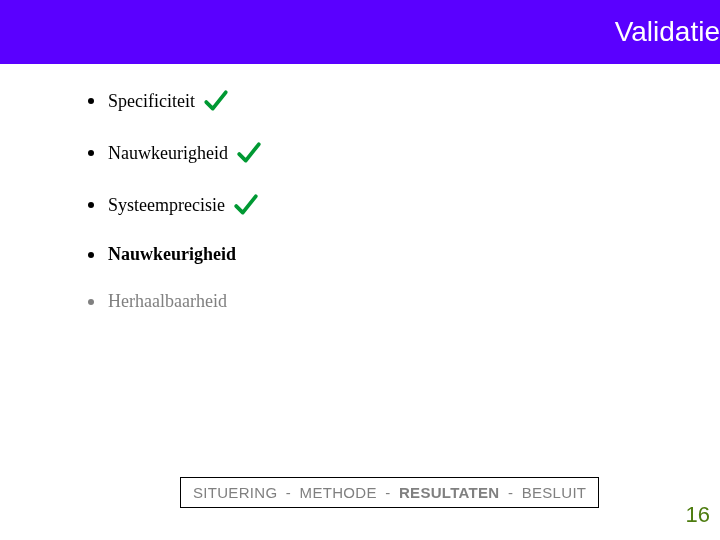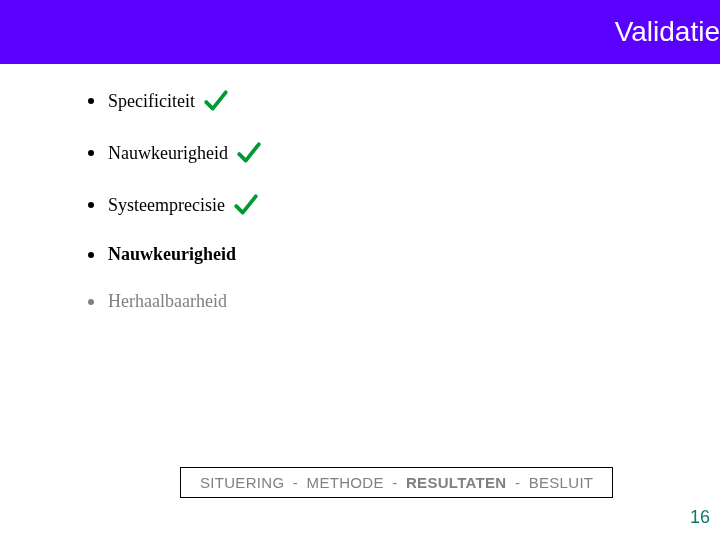--- a/index.html
+++ b/index.html
@@ -50,36 +50,36 @@
   .item.bold .label { font-weight: 700; }
   .check {
     display: inline-flex;
     align-items: center;
     justify-content: center;
   }
   .check svg { width: 26px; height: 26px; }
   .breadcrumb-box {
     position: absolute;
     left: 180px;
-    bottom: 42px;
+    bottom: 32px;
     border: 1px solid #000;
-    padding: 6px 19px;
+    padding: 6px 12px;
     font-size: 15px;
     color: #808080;
     letter-spacing: 0.3px;
     margin-top: 38px;
   }
   .breadcrumb-box .sep { margin: 0 4px; }
   .breadcrumb-box .strong { font-weight: 700; color: #808080; }
   .page-num {
     position: absolute;
     right: 10px;
     bottom: 12px;
-    font-size: 18px;
-    color: #0f766e;
+    font-size: 22px;
+    color: #4d7c0f;
   }
 </style>
 </head>
 <body>
 
 <div class="header">
   <div class="title">Validatie</div>
 </div>
 
 <div class="body">

